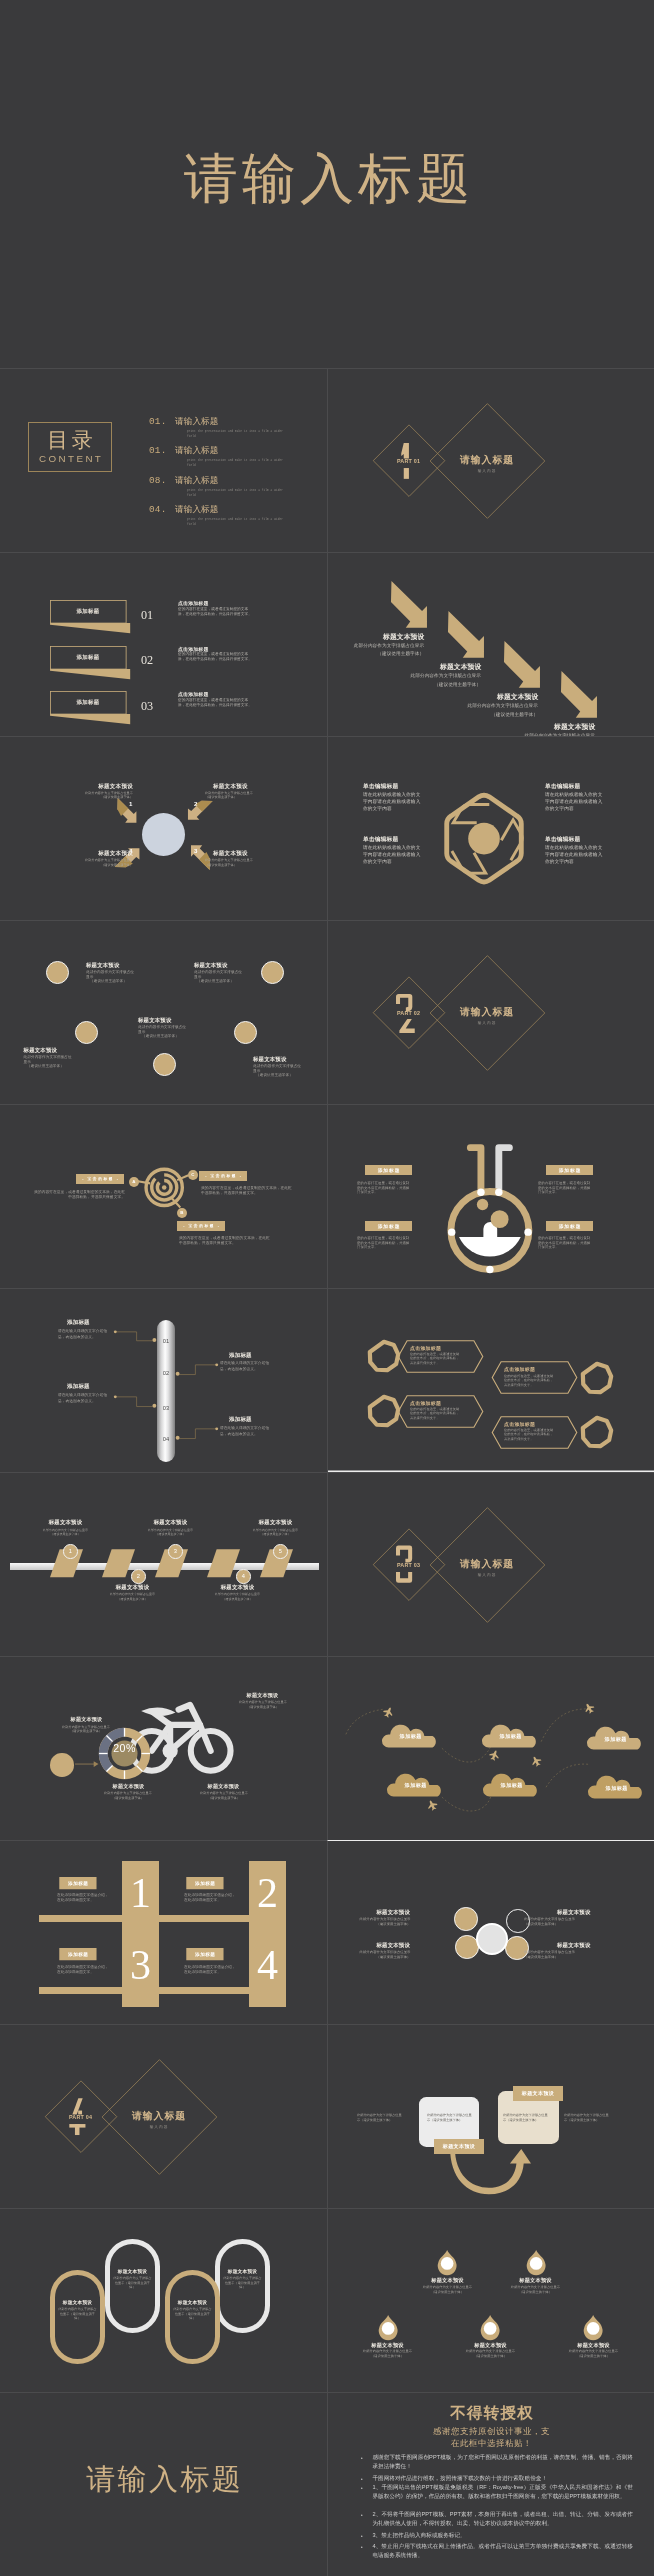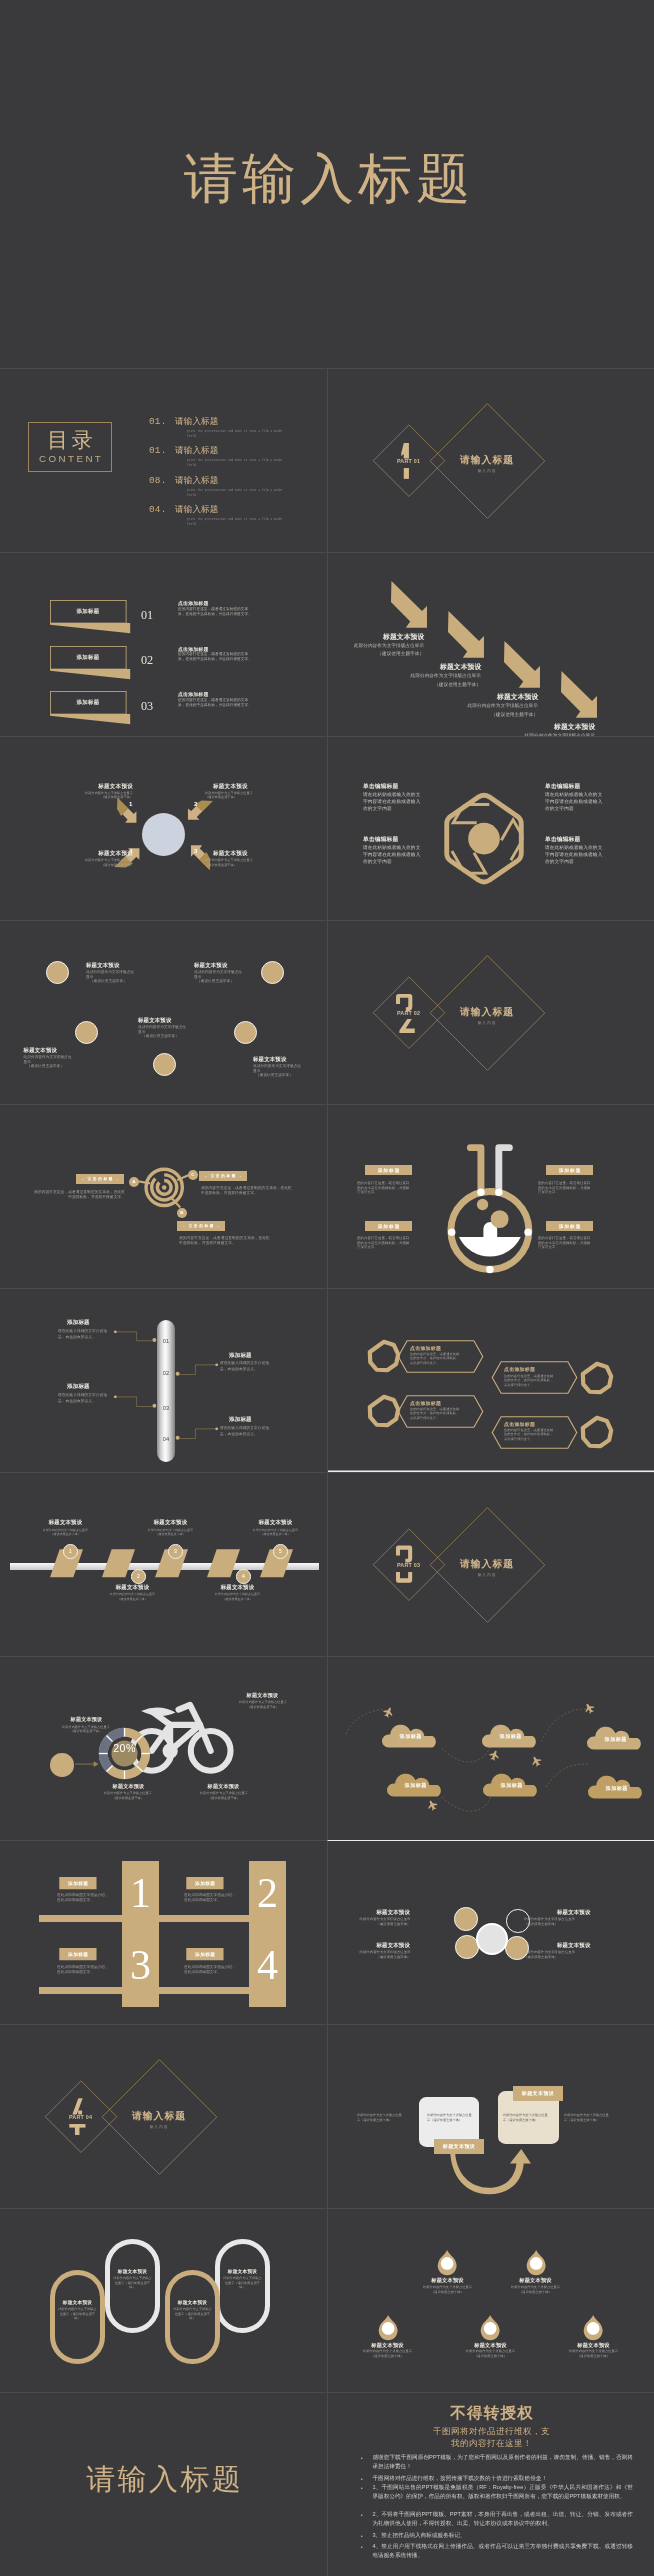--- a/index.html
+++ b/index.html
@@ -656,22 +656,22 @@
 <circle cx="12.5" cy="16.5" r="7.8" fill="#ffffff"></circle>
 </svg>
 <div class="abs ttl" style="left:231px;top:133px;width:69px;text-align:center;font-size:5.2px;letter-spacing:0.2px">标题文本预设</div>
 <div class="abs bd" style="left:239px;top:140px;width:53px;text-align:center;font-size:3.2px;line-height:4.6px">此部分内容作为文字排版占位显示（建议使用主题字体）</div>
 </div>
 <div class="slide">
 <div class="abs" style="left:0;top:72px;width:327px;text-align:center;font-size:29px;line-height:29px;color:#cfb286;letter-spacing:2.4px;text-indent:2.4px">请输入标题</div>
 </div>
 <div class="slide r">
 <div class="abs" style="left:0;top:10.6px;width:327px;text-align:center;font-size:15.5px;line-height:18px;color:#cfb286;font-weight:700;letter-spacing:1.3px;text-indent:1.3px">不得转授权</div>
-<div class="abs" style="left:0;top:32px;width:327px;text-align:center;font-size:8.5px;line-height:12.2px;color:#cfb286;letter-spacing:0.5px">千图网将对作品进行维权，支</div>
-<div class="abs" style="left:0;top:44px;width:327px;text-align:center;font-size:8.5px;line-height:12.2px;color:#cfb286;letter-spacing:0.5px">我的内容打在这里！</div>
+<div class="abs" style="left:0;top:32px;width:327px;text-align:center;font-size:8.5px;line-height:12.2px;color:#cfb286;letter-spacing:0.5px">感谢您支持原创设计事业，支</div>
+<div class="abs" style="left:0;top:44px;width:327px;text-align:center;font-size:8.5px;line-height:12.2px;color:#cfb286;letter-spacing:0.5px">在此框中选择粘贴！</div>
 <div class="abs" style="left:33px;top:60px;width:272px">
 <span class="abs" style="left:0;top:0.8px;font-size:4.5px;color:#d0d0d0;line-height:9px">•</span>
 <div style="margin-left:11.4px;font-size:5.6px;line-height:9.4px;color:#d0d0d0;letter-spacing:0.04px;text-align:justify;text-justify:inter-ideograph">感谢您下载千图网原创PPT模板，为了您和千图网以及原创作者的利益，请勿复制、传播、销售，否则将承担法律责任！</div>
 </div>
 <div class="abs" style="left:33px;top:81px;width:272px">
 <span class="abs" style="left:0;top:0.8px;font-size:4.5px;color:#d0d0d0;line-height:9px">•</span>
 <div style="margin-left:11.4px;font-size:5.6px;line-height:9.4px;color:#d0d0d0;letter-spacing:0.04px;text-align:justify;text-justify:inter-ideograph">千图网将对作品进行维权，按照传播下载次数的十倍进行索取赔偿金！</div>
 </div>
 <div class="abs" style="left:33px;top:90px;width:272px">
 <span class="abs" style="left:0;top:0.8px;font-size:4.5px;color:#d0d0d0;line-height:9px">•</span>

